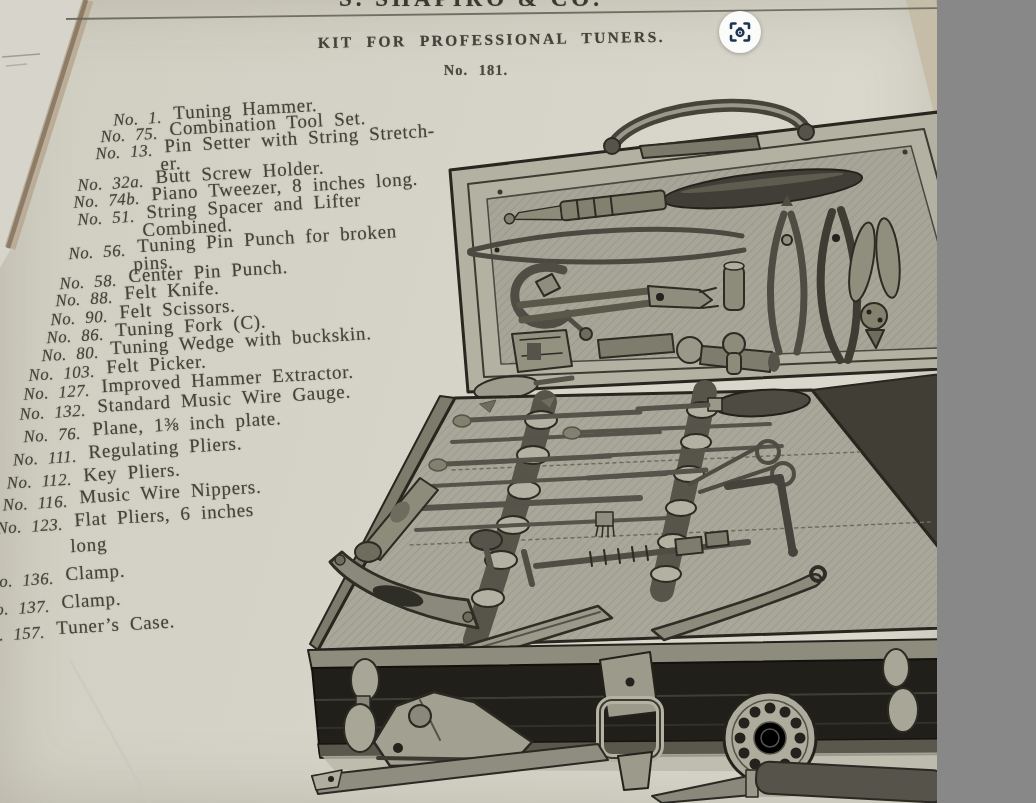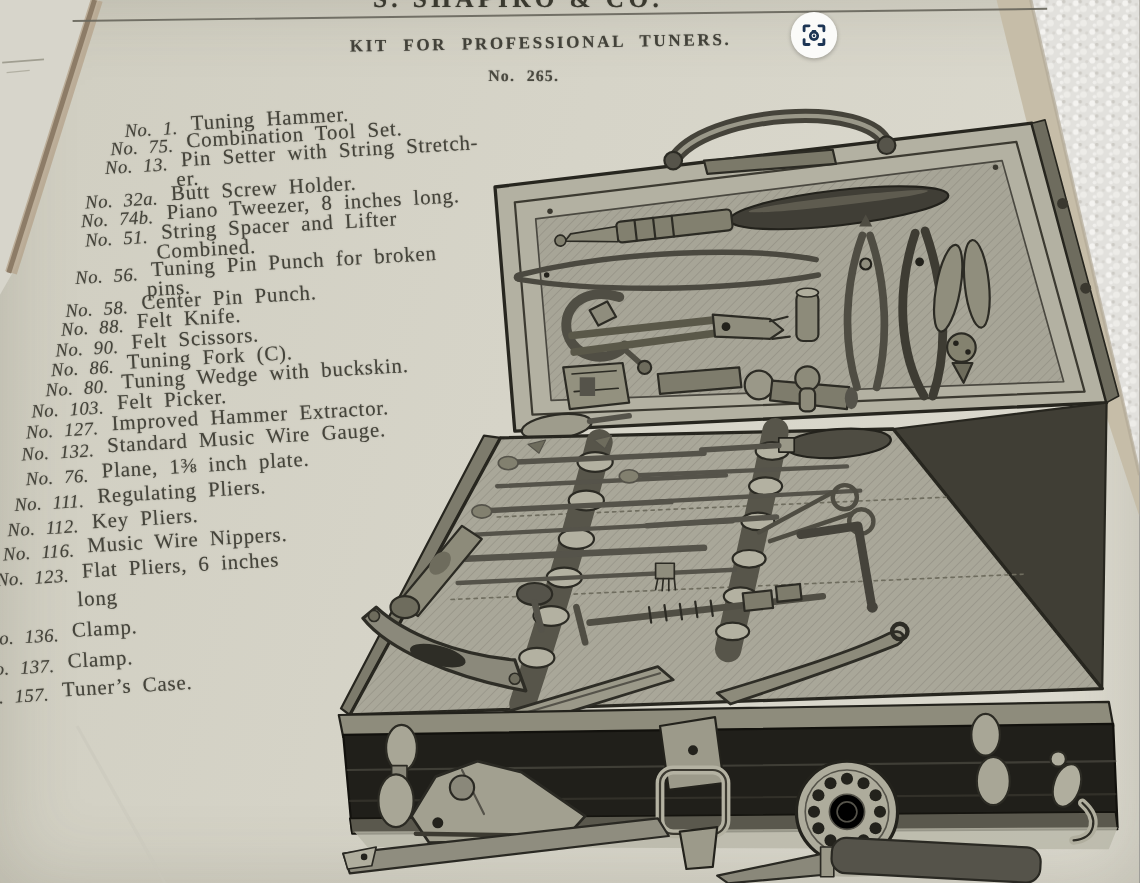--- a/index.html
+++ b/index.html
@@ -1,17 +1,17 @@
 <!DOCTYPE html>
 <html><head>
 <meta charset="utf-8">
 <style>
   html,body{margin:0;padding:0;background:#888;}
   #stage{
-    position:relative;width:1036px;height:803px;overflow:hidden;
+    position:relative;width:937px;height:803px;overflow:hidden;
     background:linear-gradient(105deg,#d0cec1 0%,#d6d4c8 45%,#dcdacf 100%);
     font-family:"Liberation Serif","DejaVu Serif",serif;
     box-shadow:inset 0 0 70px rgba(90,85,70,.22);
   }
   #scene{position:absolute;left:0;top:0;z-index:0;}
   .txt{position:absolute;color:#45443b;text-shadow:0 0 1.1px rgba(70,68,58,.55);white-space:nowrap;}
   #header-clipped{top:-14px;left:296px;width:350px;text-align:center;font-weight:bold;
     font-size:23px;letter-spacing:4px;color:#3a392f;z-index:2;}
   #page-title{top:31px;left:318px;width:330px;text-align:center;font-weight:bold;
     font-size:15.5px;letter-spacing:2.4px;word-spacing:7px;color:#43423a;transform:rotate(-1deg);z-index:2;}
@@ -332,21 +332,21 @@
       </g>
     </g>
 
     <line x1="70" y1="660" x2="150" y2="803" stroke="#c9c7bb" stroke-width="3" opacity=".5"></line>
   </svg>
 
   <div id="header-clipped" class="txt">S. SHAPIRO &amp; CO.</div>
 
   <div id="page-title" class="txt">KIT FOR PROFESSIONAL TUNERS.</div>
 
-  <div id="catalog-number" class="txt">No. 265.</div>
+  <div id="catalog-number" class="txt">No. 181.</div>
 
   <div id="tool-list">
       <div class="row" style="left: 89px; top: 107px;"><span class="num">No. 1.</span><span class="desc">Tuning Hammer.</span></div>
       <div class="row" style="left: 84.5px; top: 123px;"><span class="num">No. 75.</span><span class="desc">Combination Tool Set.</span></div>
       <div class="row" style="left: 80px; top: 140px;"><span class="num">No. 13.</span><span class="desc">Pin Setter with String Stretch-</span></div>
       <div class="row" style="left: 75.5px; top: 158px;"><span class="num"></span><span class="desc">er.</span></div>
       <div class="row" style="left: 71px; top: 171px;"><span class="num">No. 32a.</span><span class="desc">Butt Screw Holder.</span></div>
       <div class="row" style="left: 66.5px; top: 188px;"><span class="num">No. 74b.</span><span class="desc">Piano Tweezer, 8 inches long.</span></div>
       <div class="row" style="left: 62px; top: 206px;"><span class="num">No. 51.</span><span class="desc">String Spacer and Lifter</span></div>
       <div class="row" style="left: 57.5px; top: 224px;"><span class="num"></span><span class="desc">Combined.</span></div>

